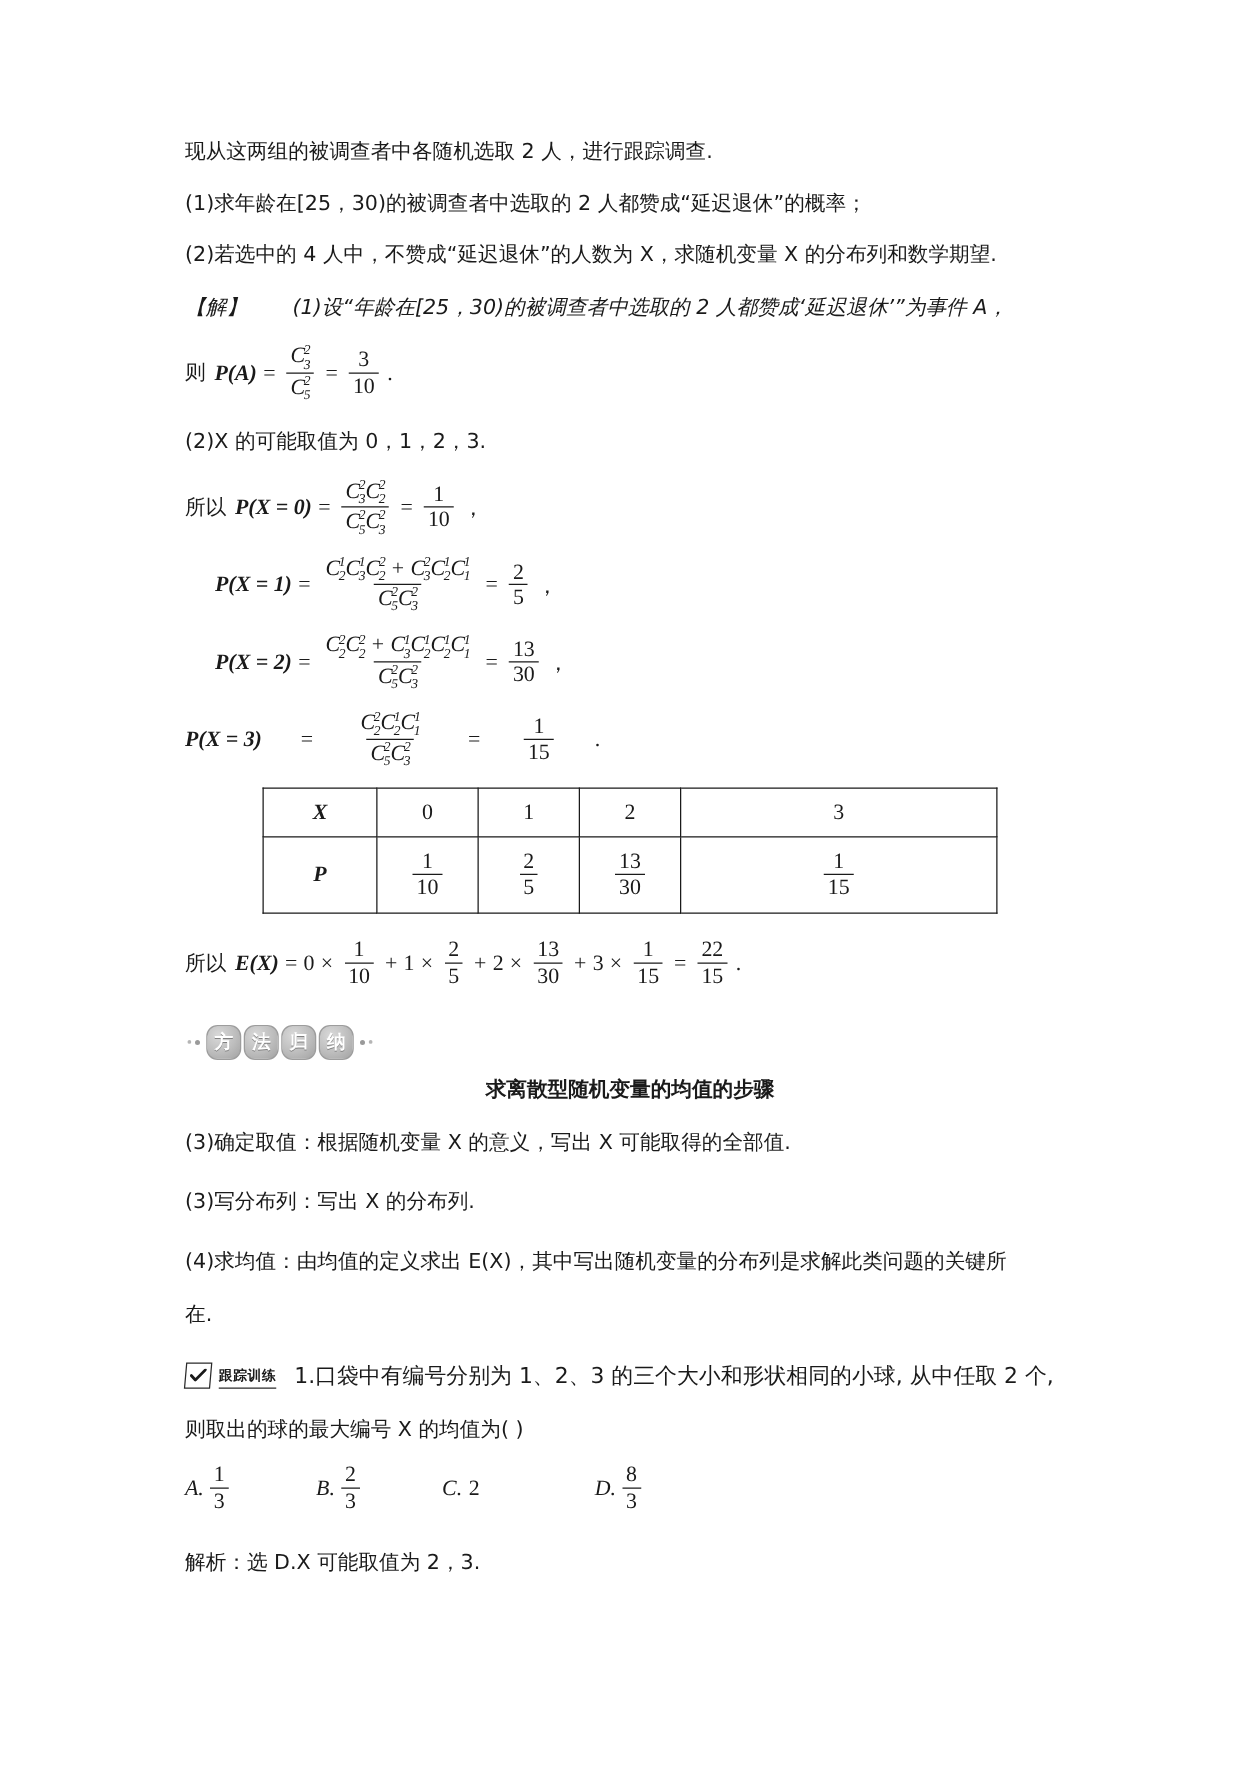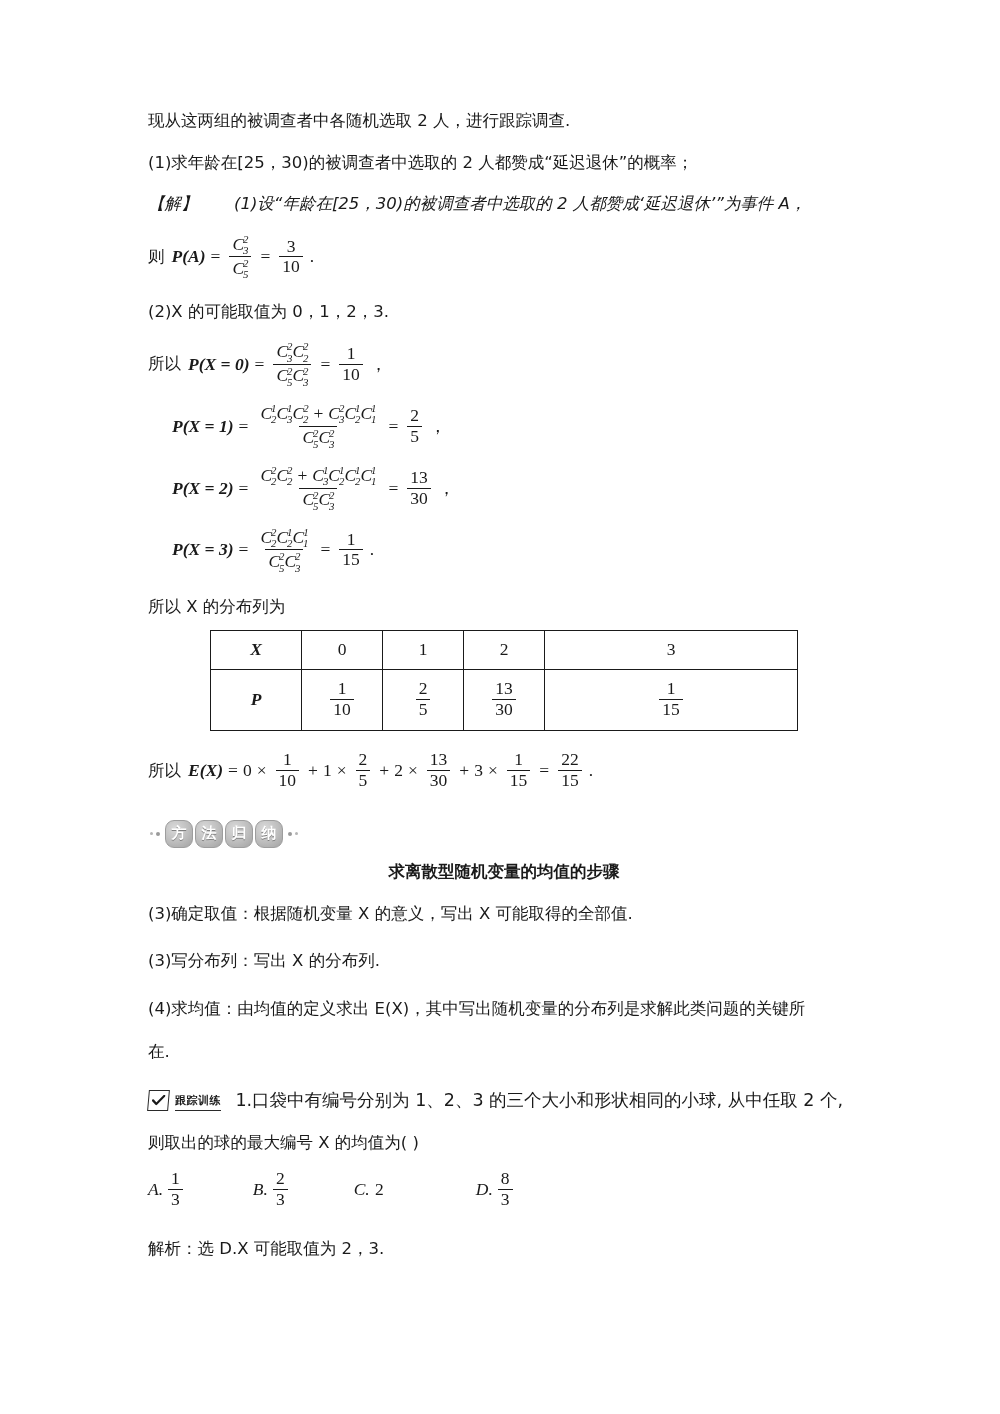--- a/index.html
+++ b/index.html
@@ -166,20 +166,21 @@
   .spacer-c { width: 92px; }
 </style>
 </head>
 <body>
 
 <div class="page">
 <div class="content">
 
   <p class="line cn">现从这两组的被调查者中各随机选取 2 人，进行跟踪调查.</p>
   <p class="line cn">(1)求年龄在[25，30)的被调查者中选取的 2 人都赞成“延迟退休”的概率；</p>
+  <p class="line cn">(2)若选中的 4 人中，不赞成“延迟退休”的人数为 X，求随机变量 X 的分布列和数学期望.</p>
 
   <p class="line cn" style="margin-top:8px;font-style:italic;">
     <span>【解】</span>
     <span style="display:inline-block;width:26px;"></span>
     <span>(1)设“年龄在[25，30)的被调查者中选取的 2 人都赞成‘延迟退休’”为事件 A，</span>
   </p>
 
   <div class="mathline">
     <span class="lead">则</span>
     <span class="sym">P(A)</span>
@@ -238,36 +239,35 @@
           <span class="num"><span><span class="comb"><span>C</span><sup>2</sup><sub>2</sub></span><span class="comb"><span>C</span><sup>2</sup><sub>2</sub></span><span class="op">+</span><span class="comb"><span>C</span><sup>1</sup><sub>3</sub></span><span class="comb"><span>C</span><sup>1</sup><sub>2</sub></span><span class="comb"><span>C</span><sup>1</sup><sub>2</sub></span><span class="comb"><span>C</span><sup>1</sup><sub>1</sub></span></span></span>
           <span class="den"><span><span class="comb"><span>C</span><sup>2</sup><sub>5</sub></span><span class="comb"><span>C</span><sup>2</sup><sub>3</sub></span></span></span>
         </span>
         <span class="op">=</span>
         <span class="frac up">
           <span class="num"><span>13</span></span>
           <span class="den"><span>30</span></span>
         </span>
         <span class="opn">，</span>
       </div>
-  <div class="mathline" style="margin-left:24px;">
+  <div class="mathline" style="gap:26px;">
         <span class="sym">P(X = 3)</span>
         <span class="op">=</span>
         <span class="frac">
           <span class="num"><span><span class="comb"><span>C</span><sup>2</sup><sub>2</sub></span><span class="comb"><span>C</span><sup>1</sup><sub>2</sub></span><span class="comb"><span>C</span><sup>1</sup><sub>1</sub></span></span></span>
           <span class="den"><span><span class="comb"><span>C</span><sup>2</sup><sub>5</sub></span><span class="comb"><span>C</span><sup>2</sup><sub>3</sub></span></span></span>
         </span>
         <span class="op">=</span>
         <span class="frac up">
           <span class="num"><span>1</span></span>
           <span class="den"><span>15</span></span>
         </span>
         <span class="opn">.</span>
       </div>
 
-  <p class="line cn" style="margin-top:20px;margin-bottom:10px;">所以 X 的分布列为</p>
 
   <div class="dist-wrap">
     <table class="dist">
       <tbody>
             <tr class="hdr">
         <td class="sym" style="width:90px;">X</td>
         <td style="width:80px;">0</td>
         <td style="width:80px;">1</td>
         <td style="width:80px;">2</td>
         <td>3</td>

